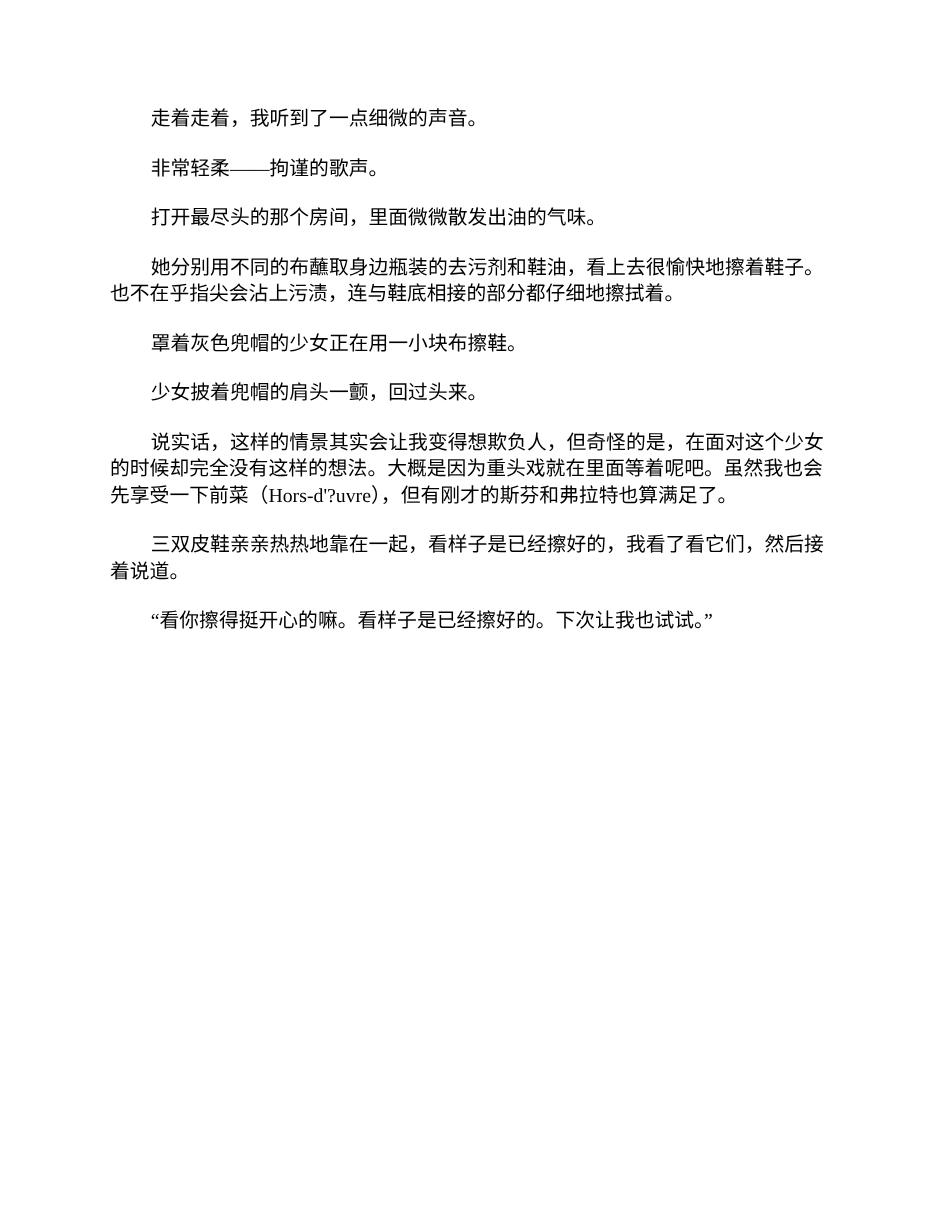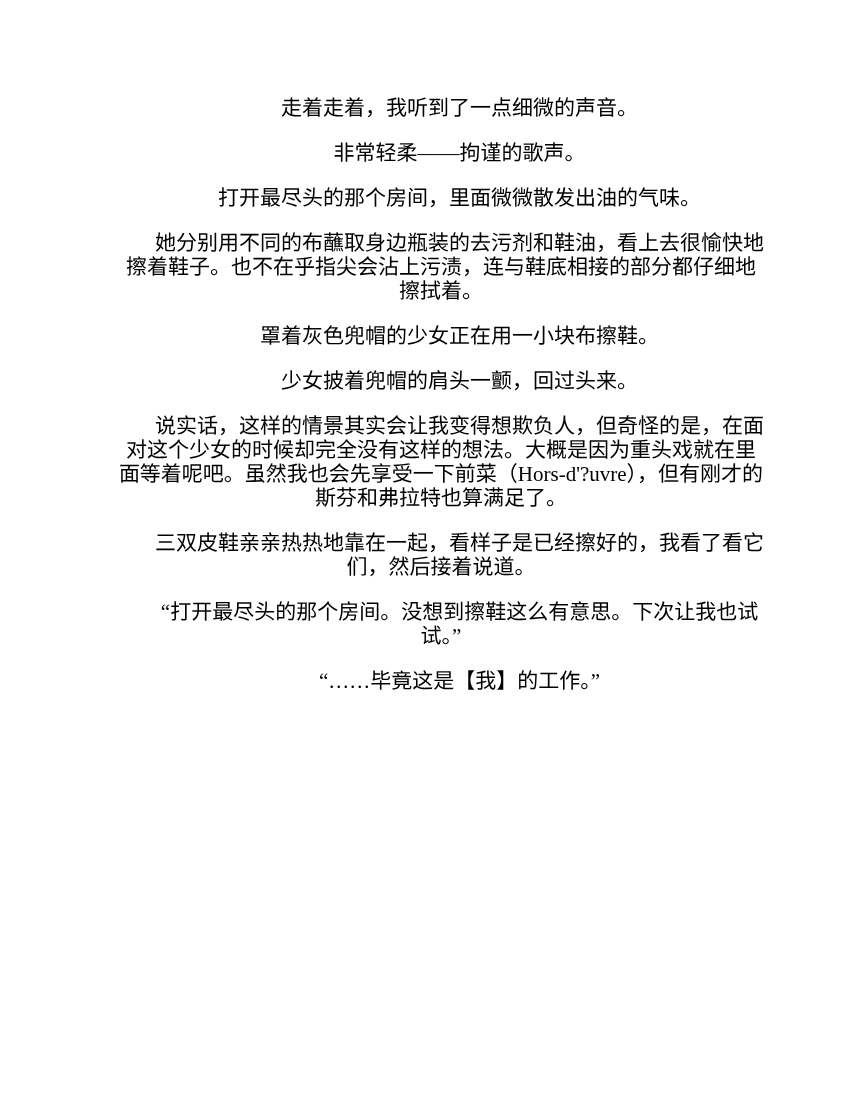--- a/index.html
+++ b/index.html
@@ -15,27 +15,27 @@
   .page {
     width: 850px;
     height: 1100px;
     background: #ffffff;
     position: relative;
     box-sizing: border-box;
   }
   .text-content {
     position: absolute;
     top: 96px;
-    left: 116px;
+    left: 100px;
     width: 650px;
     font-family: "Liberation Serif", "DejaVu Serif", serif;
-    font-size: 21px;
+    font-size: 18px;
     line-height: 24px;
     color: #000000;
-    text-align: center;
+    text-align: left;
   }
   .text-content p {
     margin: 0 0 21px 0;
     padding: 0;
     text-indent: 37px;
     word-break: break-all;
     letter-spacing: 0;
   }
 </style>
 </head>
@@ -44,16 +44,15 @@
 <div class="page">
   <div class="text-content">
     <p>走着走着，我听到了一点细微的声音。</p>
     <p>非常轻柔——拘谨的歌声。</p>
     <p>打开最尽头的那个房间，里面微微散发出油的气味。</p>
     <p>她分别用不同的布蘸取身边瓶装的去污剂和鞋油，看上去很愉快地擦着鞋子。也不在乎指尖会沾上污渍，连与鞋底相接的部分都仔细地擦拭着。</p>
     <p>罩着灰色兜帽的少女正在用一小块布擦鞋。</p>
     <p>少女披着兜帽的肩头一颤，回过头来。</p>
     <p>说实话，这样的情景其实会让我变得想欺负人，但奇怪的是，在面对这个少女的时候却完全没有这样的想法。大概是因为重头戏就在里面等着呢吧。虽然我也会先享受一下前菜（Hors-d'?uvre），但有刚才的斯芬和弗拉特也算满足了。</p>
     <p>三双皮鞋亲亲热热地靠在一起，看样子是已经擦好的，我看了看它们，然后接着说道。</p>
-    <p>“打开最尽头的那个房间。没想到擦鞋这么有意思。下次让我也试试。”</p>
-    <p>“……毕竟这是【我】的工作。”</p>
+    <p>“看你擦得挺开心的嘛。看样子是已经擦好的。下次让我也试试。”</p>
   </div>
 </div>
 
 </body></html>

